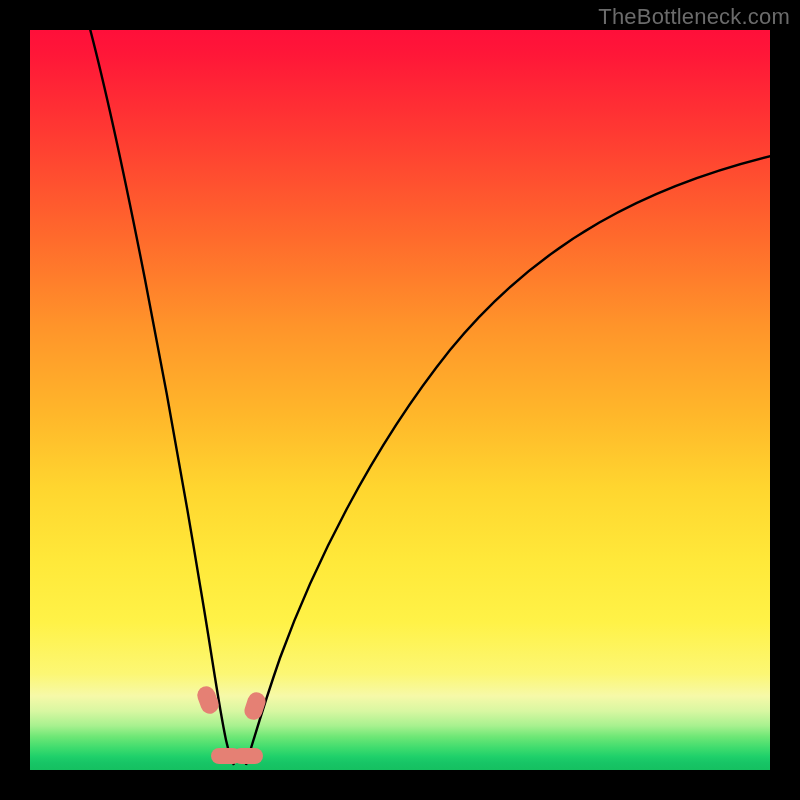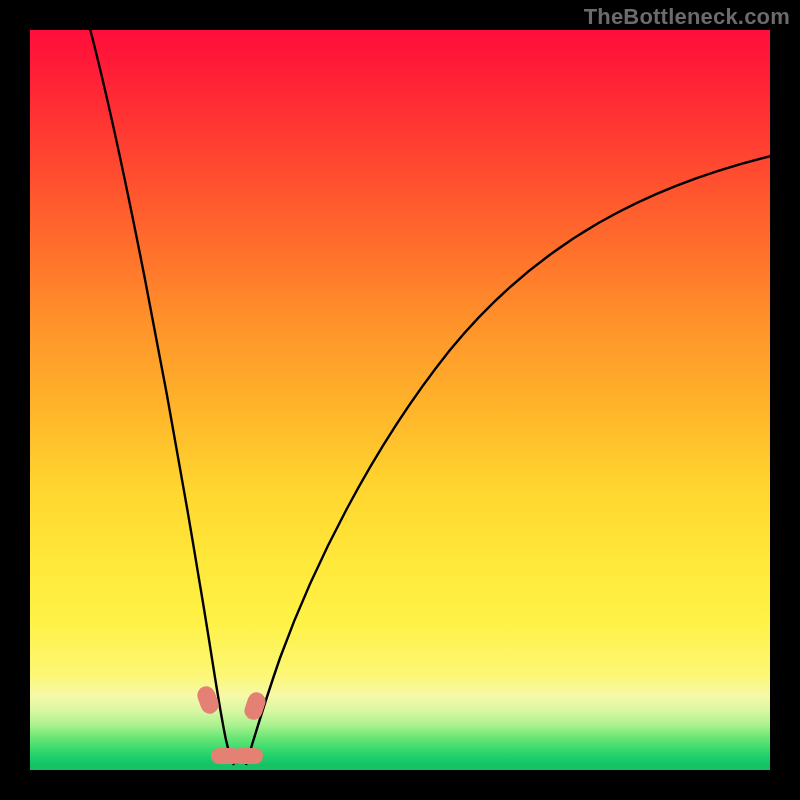--- a/index.html
+++ b/index.html
@@ -16,21 +16,21 @@
     width: 800px;
     height: 800px;
     background: #000;
   }
   .watermark {
     position: absolute;
     top: 4px;
     right: 10px;
     color: #6b6b6b;
     font-size: 22px;
-    font-weight: 700;
+    font-weight: 400;
     letter-spacing: 0.2px;
     z-index: 20;
   }
   .plot-area {
     position: absolute;
     left: 30px;
     top: 30px;
     width: 740px;
     height: 740px;
     overflow: hidden;

